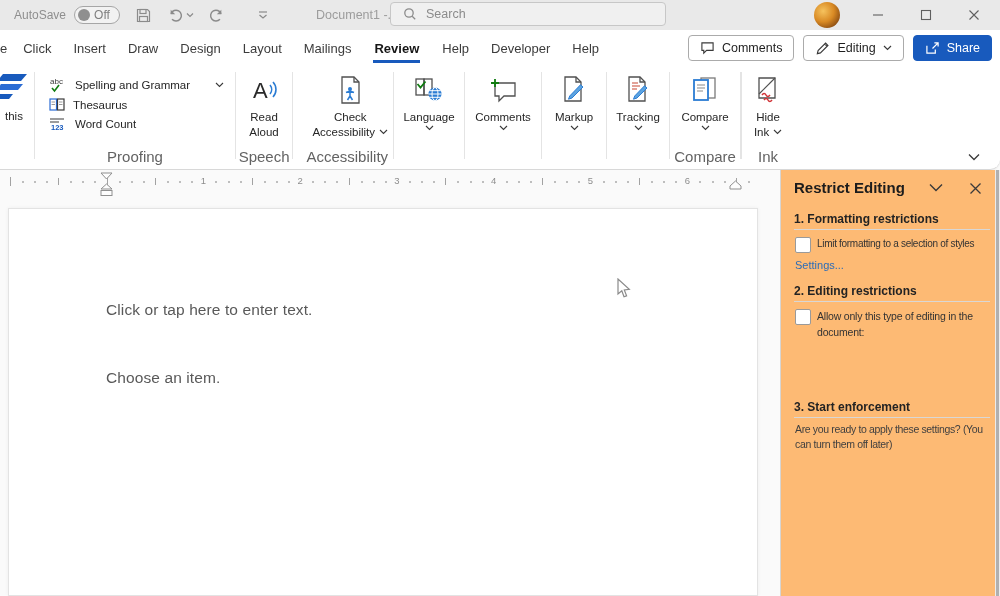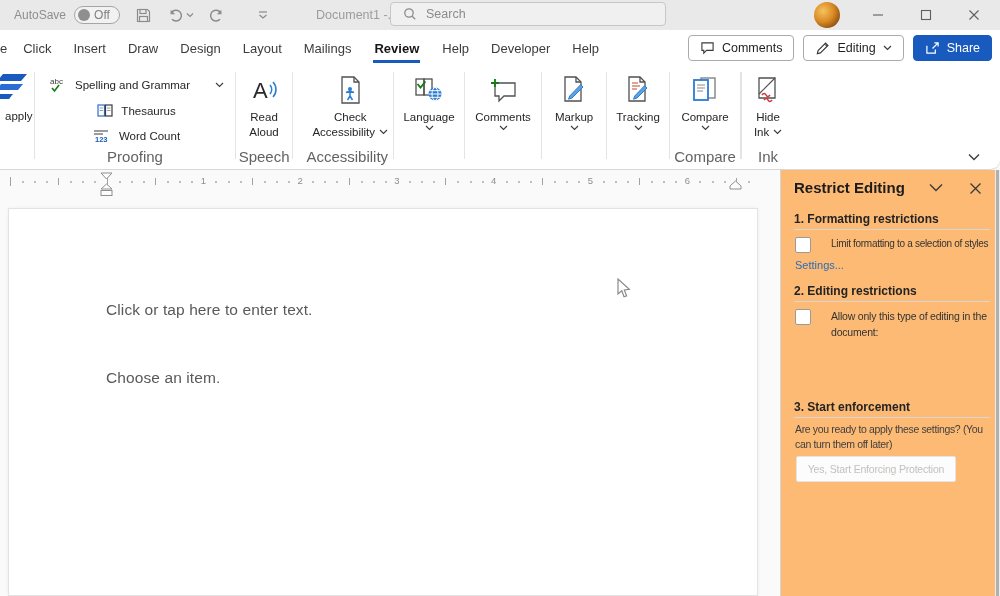--- a/index.html
+++ b/index.html
@@ -32,21 +32,21 @@
   .share-btn{background:#185abd;border:1px solid #185abd;color:#fff;}
 
   
   .ribbon{position:absolute;left:0;top:66px;width:1000px;height:104px;background:#fff;border-bottom:1px solid #d8d8d8;border-radius:0 0 10px 0;box-shadow:0 1px 2px rgba(0,0,0,.06);display:flex;align-items:stretch;box-sizing:border-box;}
   .vdiv{width:1px;background:#e4e4e4;margin:6px 0 10px;}
   .rgroup{display:flex;flex-direction:column;align-items:center;padding:2px 5px 0;box-sizing:border-box;}
   .glabel{margin-top:auto;font-size:15px;color:#636363;padding:2px 0 5px;line-height:1;}
   .gspacer{margin-top:auto;padding:2px 0 5px;font-size:10px;visibility:hidden;line-height:1;}
   .editor-stub{width:34px;overflow:hidden;align-items:flex-start;}
   .editor-stub .elabel{font-size:11.5px;color:#262626;margin-top:2px;}
-  .prooflist{display:flex;flex-direction:column;align-items:center;gap:9px;padding:8px 6px 0 8px;}
+  .prooflist{display:flex;flex-direction:column;align-items:flex-start;gap:3px;padding:8px 6px 0 8px;}
   .prow{display:flex;align-items:center;gap:7px;font-size:11.5px;color:#262626;white-space:nowrap;}
   .bigbtn{display:flex;flex-direction:column;align-items:center;padding-top:7px;font-size:11.5px;color:#262626;line-height:1.3;text-align:center;white-space:nowrap;}
   .bigbtn .bicon{margin-bottom:5px;}
   .bline{display:flex;align-items:center;gap:4px;justify-content:center;}
   .ribbon-collapse{position:absolute;right:20px;bottom:8px;}
 
   
   .docarea{position:absolute;left:0;top:170px;width:780px;height:426px;background:#fafafa;}
   .ruler{position:absolute;left:0;top:2px;width:762px;height:18px;}
   .rtick{position:absolute;top:6px;width:1px;height:7px;background:#a2a2a2;}
@@ -58,21 +58,21 @@
   .ph-text{position:absolute;left:97px;font-size:15.5px;color:#595959;letter-spacing:.1px;}
   .cursor{position:absolute;left:616px;top:108px;}
 
   
   .panel{position:absolute;left:780px;top:170px;width:216px;height:426px;background:#fdba74;border-left:1px solid #d7d5d3;box-sizing:border-box;font-size:11px;color:#3a3a3a;}
   .panel-title{position:absolute;left:13px;top:9px;font-size:15px;font-weight:700;color:#1c1c1c;}
   .panel-chevron{position:absolute;left:148px;top:13px;width:16px;height:14px;}
   .panel-close{position:absolute;left:188px;top:12px;width:16px;height:15px;}
   .sec-head{position:absolute;left:13px;font-size:12px;font-weight:700;color:#232323;white-space:nowrap;}
   .sec-rule{position:absolute;left:13px;width:196px;border-top:1px solid #d9d7d5;}
-  .cbrow{position:absolute;left:14px;display:flex;gap:20px;align-items:flex-start;}
+  .cbrow{position:absolute;left:14px;display:flex;gap:6px;align-items:flex-start;}
   .cbox{width:14px;height:14px;background:#fff;border:1px solid #9a9a9a;border-radius:2px;flex:none;margin-top:1px;}
   .cblabel{font-size:10px;letter-spacing:-.3px;color:#333;line-height:1.5;white-space:nowrap;}
   .cblabel.wrap{white-space:normal;font-size:10.5px;letter-spacing:-.2px;width:186px;line-height:1.55;}
   .link{position:absolute;left:14px;font-size:11px;color:#2b6cb8;}
   .combo{position:absolute;left:14px;display:flex;align-items:stretch;}
   .combo-box{width:128px;height:24px;background:#fbfbfb;border:1px solid #d2d0ce;box-sizing:border-box;display:flex;align-items:center;padding-left:8px;font-size:10.5px;letter-spacing:-.2px;color:#7b7b7b;white-space:nowrap;}
   .combo-arrow{width:22px;display:flex;align-items:center;justify-content:center;}
   .desc{position:absolute;left:14px;width:200px;font-size:10.5px;letter-spacing:-.35px;color:#3f3f3f;line-height:1.45;}
   .enforce-btn{position:absolute;left:15px;width:160px;height:26px;background:#fcfcfc;border:1px solid #e7e5e3;border-radius:2px;display:flex;align-items:center;justify-content:center;font-size:10.5px;letter-spacing:-.2px;color:#c3c1bf;white-space:nowrap;box-sizing:border-box;}
   .scrollbar{position:absolute;left:995px;top:170px;width:5px;height:426px;background:#ececec;}
@@ -207,21 +207,21 @@
   <div class="ribbon">
 
     <div class="rgroup editor-stub">
       <span style="margin-left:-12px;">
         <svg width="44" height="40" viewBox="0 0 44 40">
             <path d="M10 6l24 0-6 7H4z" fill="#185abd"></path>
             <path d="M8 16h22l-5 6H3z" fill="#2b6cd4"></path>
             <path d="M6 26h14l-4 5H2z" fill="#185abd"></path>
           </svg>
       </span>
-      <span class="elabel">apply</span>
+      <span class="elabel">this</span>
       <span class="gspacer">x</span>
     </div>
 
     <div class="vdiv"></div>
 
     <div class="rgroup">
       <div class="prooflist">
         <div class="prow">
           <span>
             <svg width="20" height="18" viewBox="0 0 20 18">
@@ -500,20 +500,19 @@
     <span class="sec-head" style="top:114px;">2. Editing restrictions</span>
     <span class="sec-rule" style="top:131px;"></span>
     <div class="cbrow" style="top:138px;">
       <span class="cbox"></span>
       <span class="cblabel wrap">Allow only this type of editing in the document:</span>
     </div>
 
     <span class="sec-head" style="top:230px;">3. Start enforcement</span>
     <span class="sec-rule" style="top:247px;"></span>
     <span class="desc" style="top:252px;">Are you ready to apply these settings? (You can turn them off later)</span>
-    <span class="enforce-btn" style="top:286px;">Yes, Start Enforcing Protection</span>
   </div>
 
   <div class="scrollbar">
     <span class="scroll-thumb"></span>
   </div>
 
 </div>
 
 </body></html>

